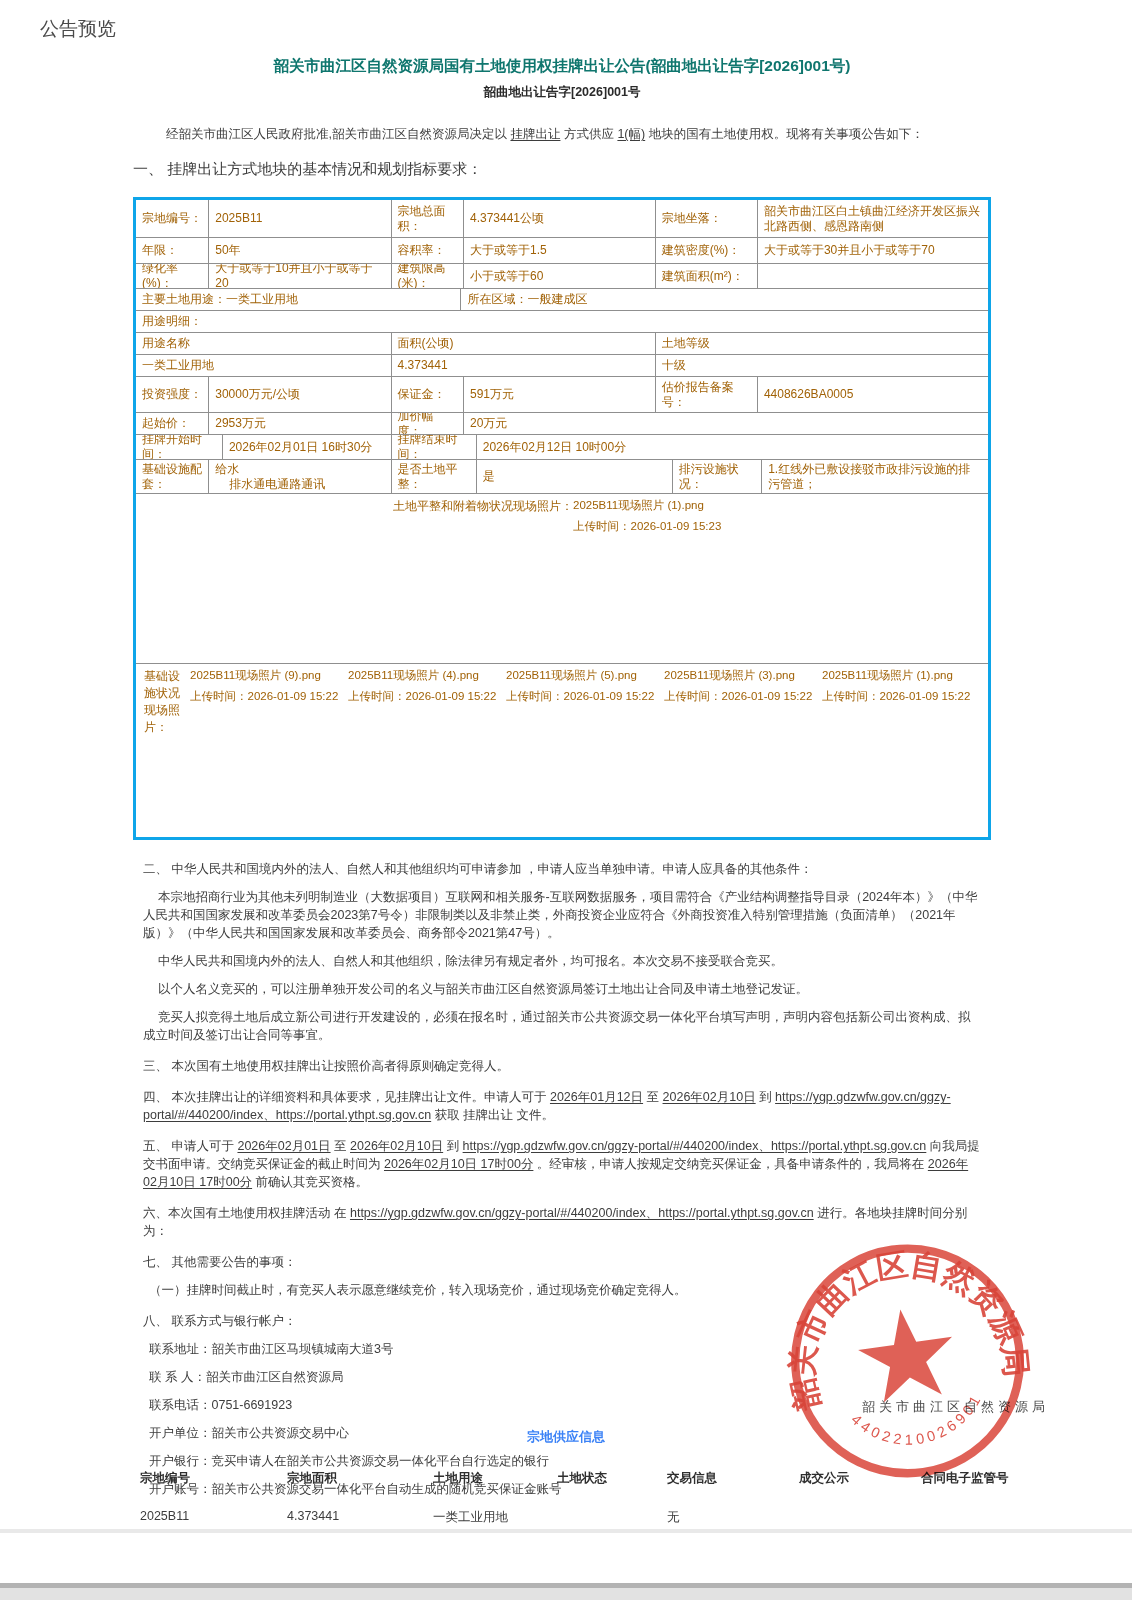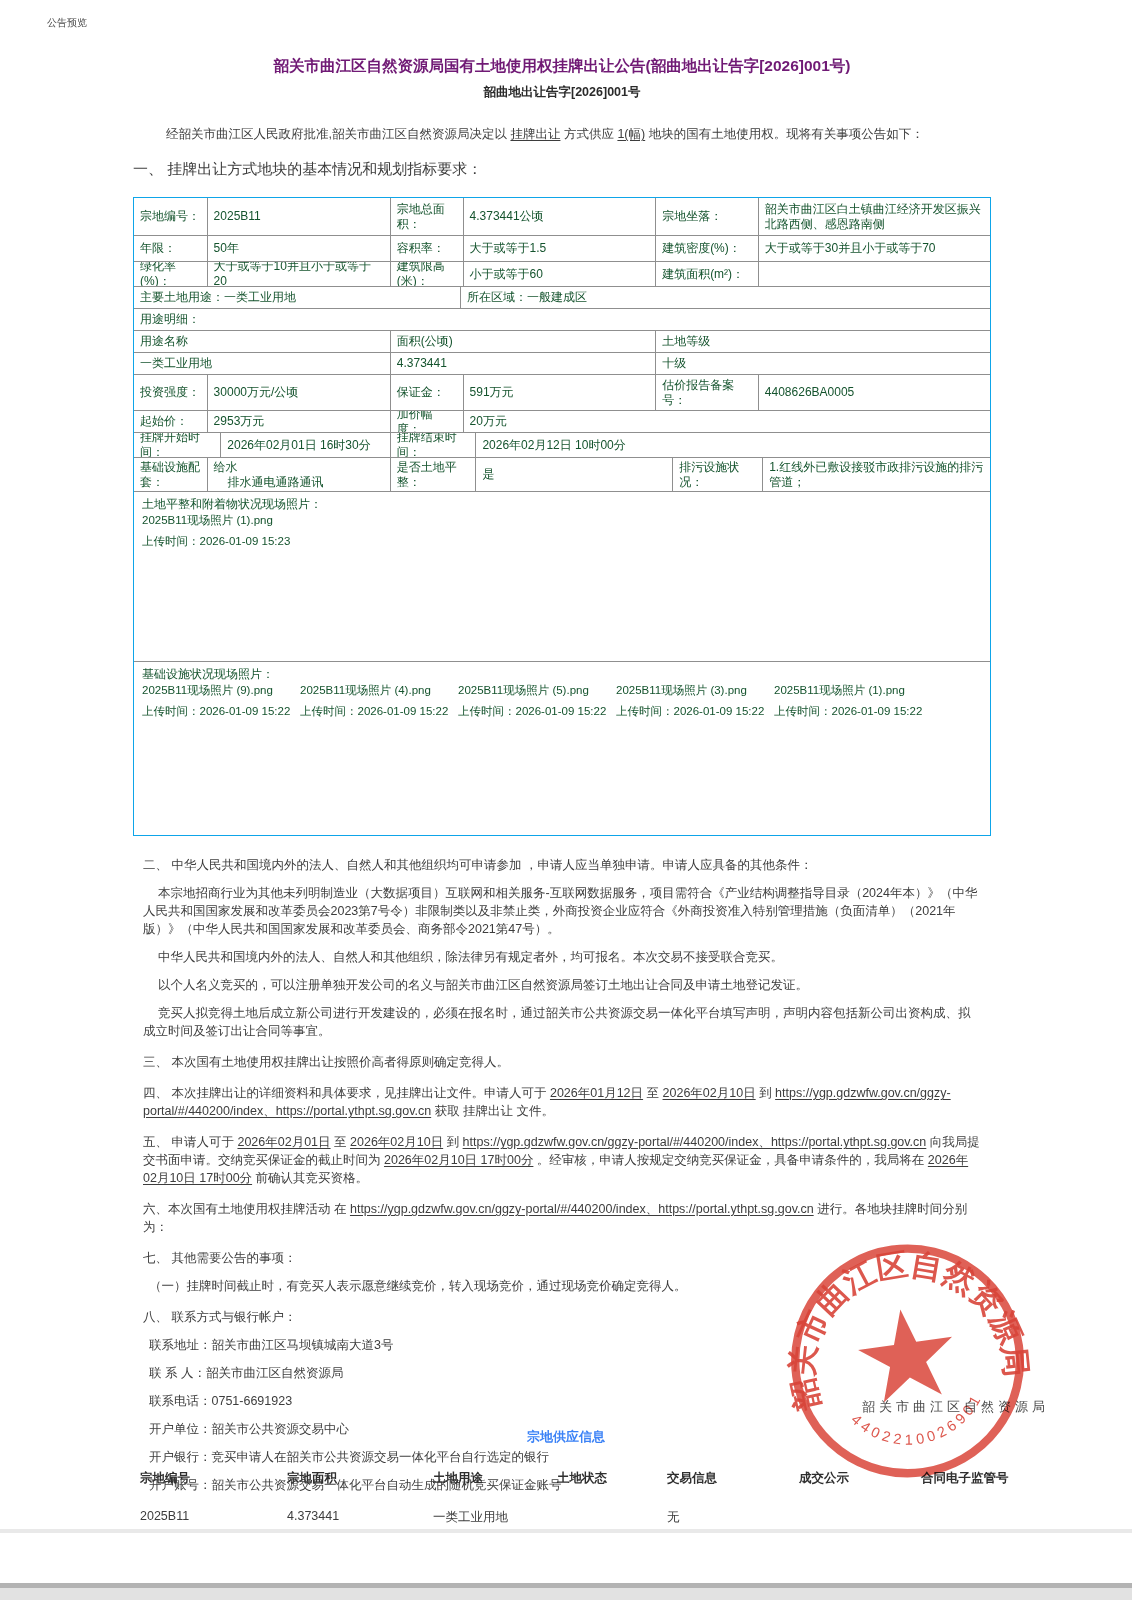--- a/index.html
+++ b/index.html
@@ -1,33 +1,33 @@
 <!DOCTYPE html>
 <html><head>
 <meta charset="utf-8">
 <style>
   html,body{margin:0;padding:0}
   body{width:1132px;height:1600px;position:relative;background:#fff;overflow:hidden;
        font-family:"Liberation Sans","DejaVu Sans",sans-serif;color:#3d3d3d}
-  .preview-label{position:absolute;left:47px;top:16px;font-size:10px;color:#4a4a4a}
+  .preview-label{position:absolute;left:40px;top:16px;font-size:19px;color:#4a4a4a}
   .content{position:absolute;left:133px;top:0;width:858px}
-  .title{margin:56px 0 0;font-size:15.5px;font-weight:bold;text-align:center;color:#701a75}
+  .title{margin:56px 0 0;font-size:15.5px;font-weight:bold;text-align:center;color:#0f766e}
   .doc-no{margin:7px 0 0;font-size:12.5px;font-weight:bold;text-align:center;color:#2a2a2a}
   .intro{margin:24px 0 0;padding-left:33px;font-size:12.5px;line-height:19px}
   .sec-h{margin:16px 0 18px;font-size:15px}
   
-  .lt{border:1px solid #0ea5e9;font-size:12px;color:#14532d}
+  .lt{border:3px solid #0ea5e9;font-size:12px;color:#a16207}
   .lt .r{display:flex;border-bottom:1px solid #8f8f8f;box-sizing:border-box}
   .lt .r:last-child{border-bottom:none}
   .lt .c{border-right:1px solid #8f8f8f;padding:1px 6px;display:flex;align-items:center;
          box-sizing:border-box;flex-shrink:0;overflow:hidden;line-height:15px}
   .lt .c.last{border-right:none}
   .infra2{padding-left:14px}
-  .pr{border-bottom:1px solid #8f8f8f;padding:4px 8px;display:flex;flex-direction:column;
-      justify-content:flex-start;box-sizing:border-box}
+  .pr{border-bottom:1px solid #8f8f8f;padding:4px 8px;display:flex;flex-direction:row;
+      justify-content:center;box-sizing:border-box}
   .pr.lastrow{border-bottom:none}
   .pb-label{font-size:12px}
   .fname{font-size:11.5px;margin-bottom:6px}
   .ftime{font-size:11.5px}
   .files-row{display:flex}
   .files-row .fe{width:158px;flex-shrink:0}
   
   .p{font-size:12.5px;line-height:18px;margin:10px}
   .pi{text-indent:1.2em}
   .sec{margin-top:13px}

